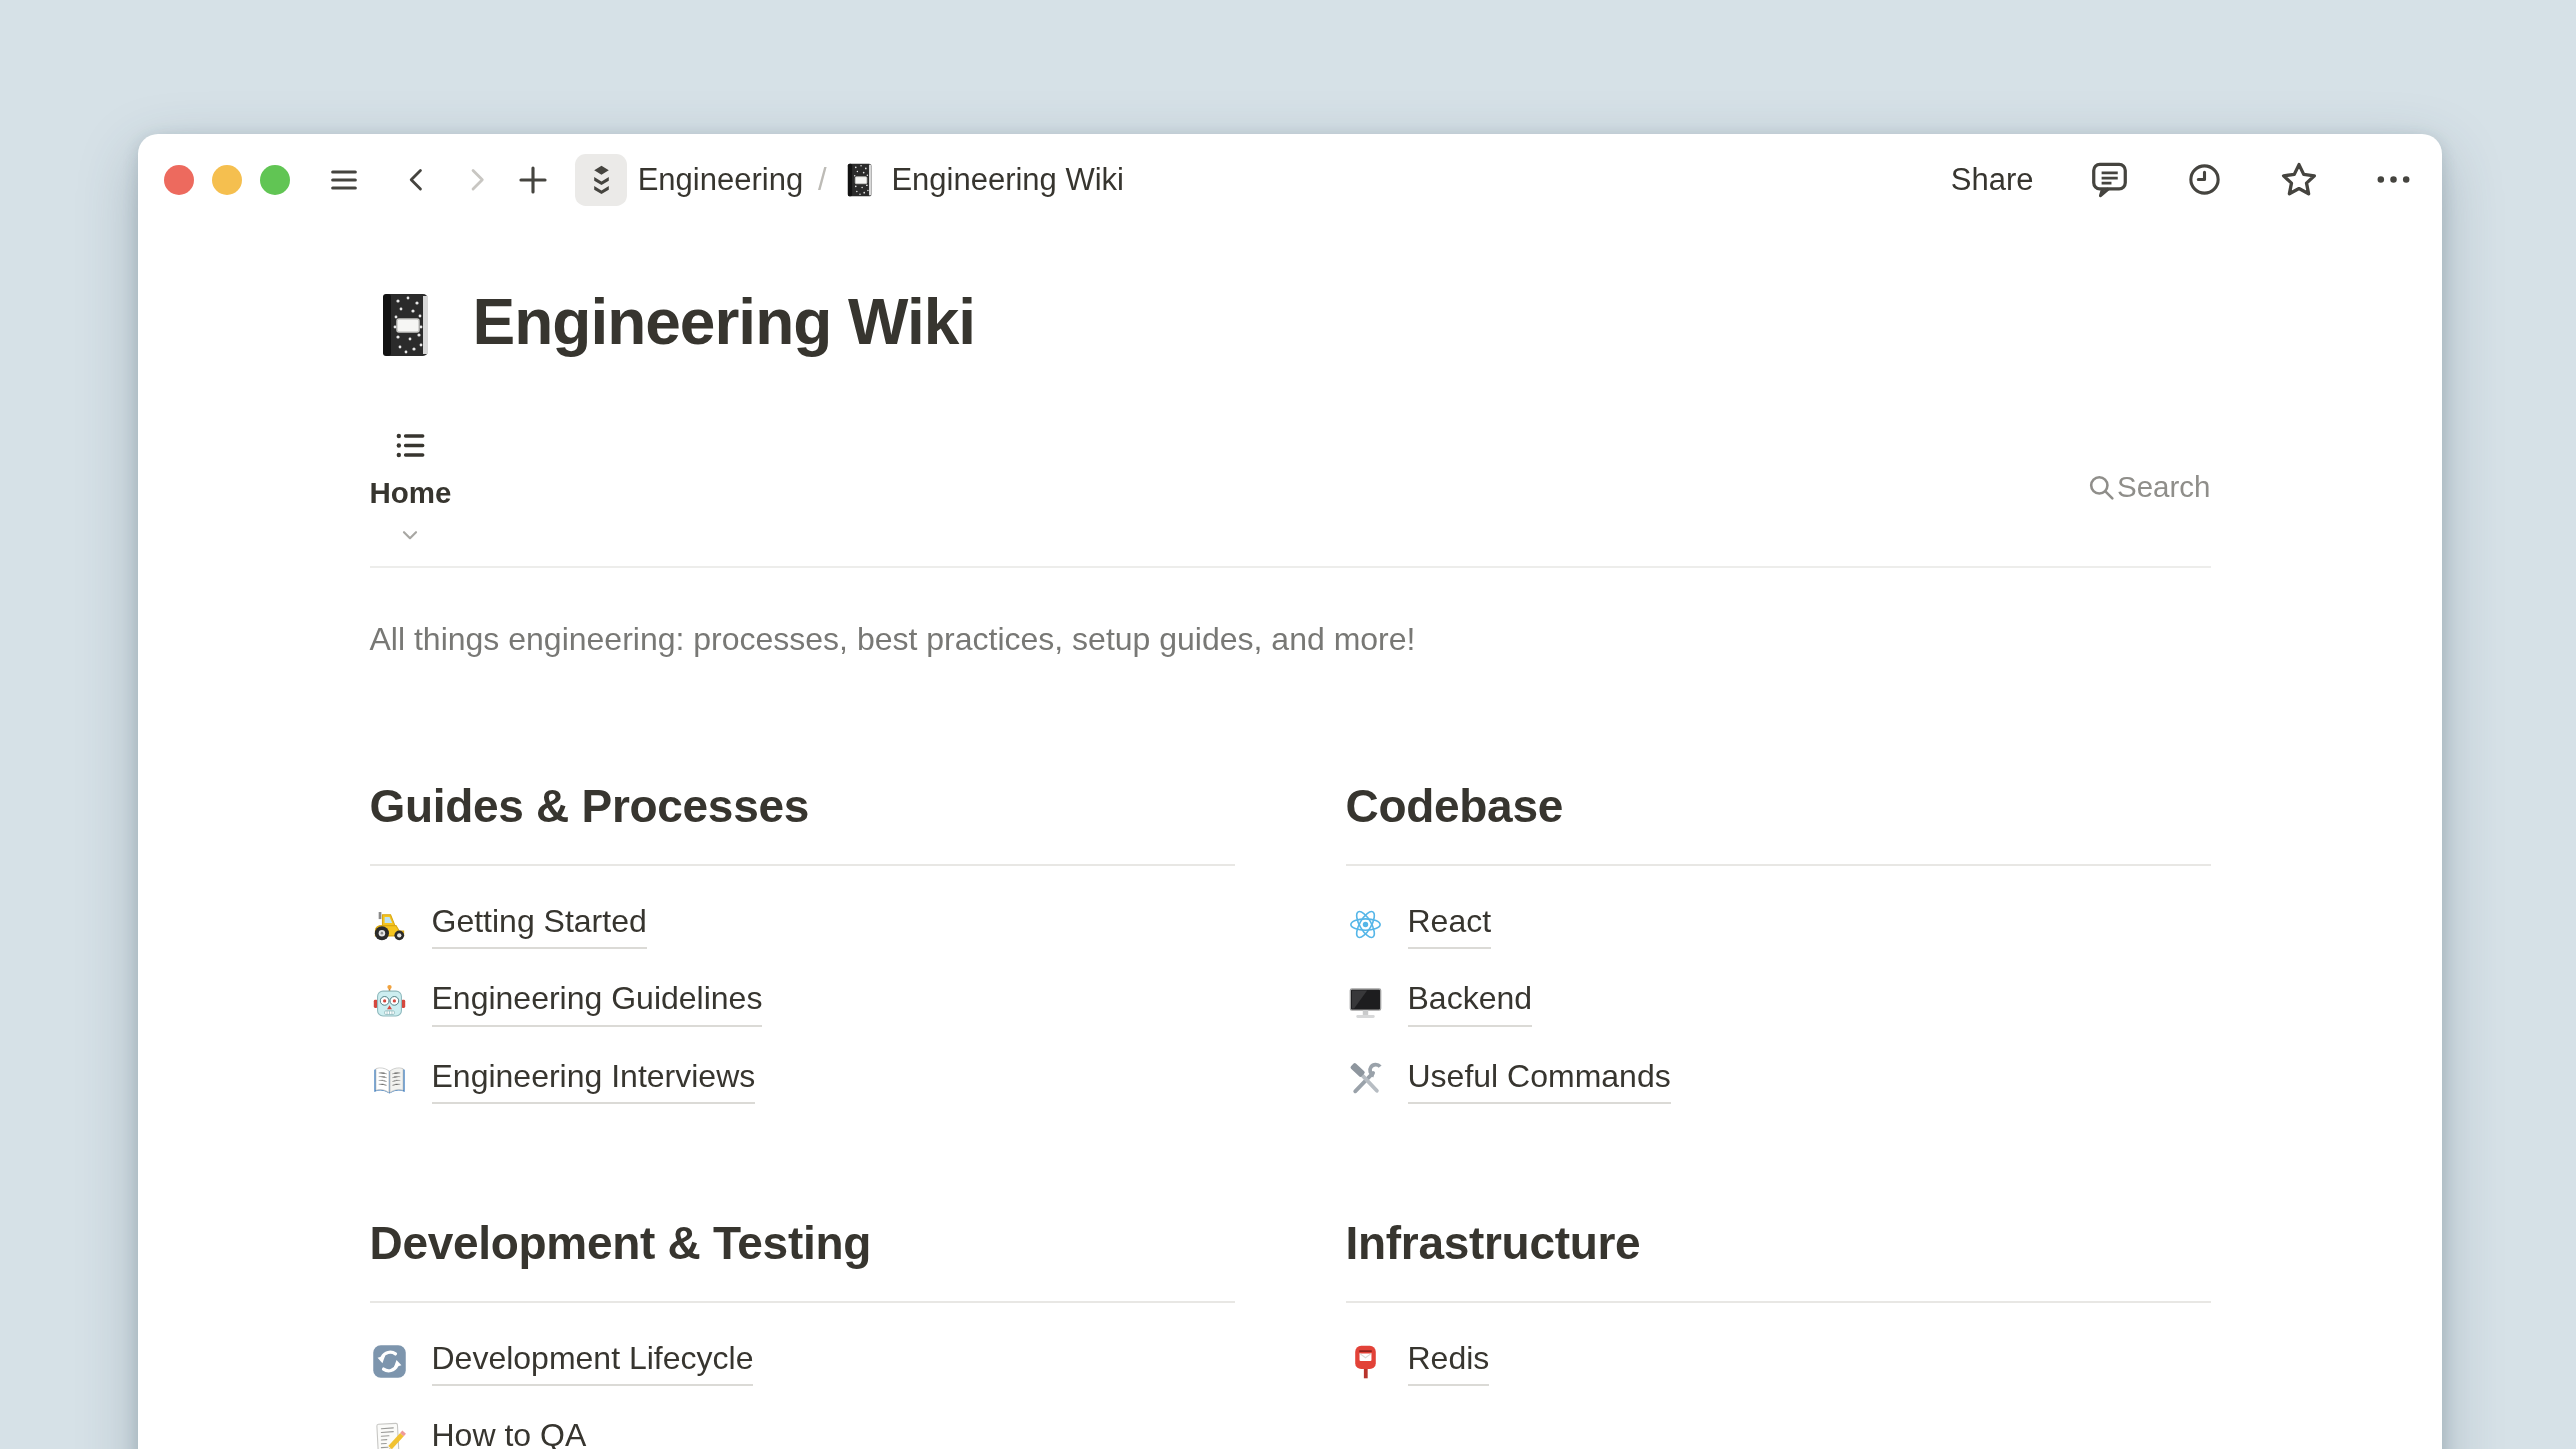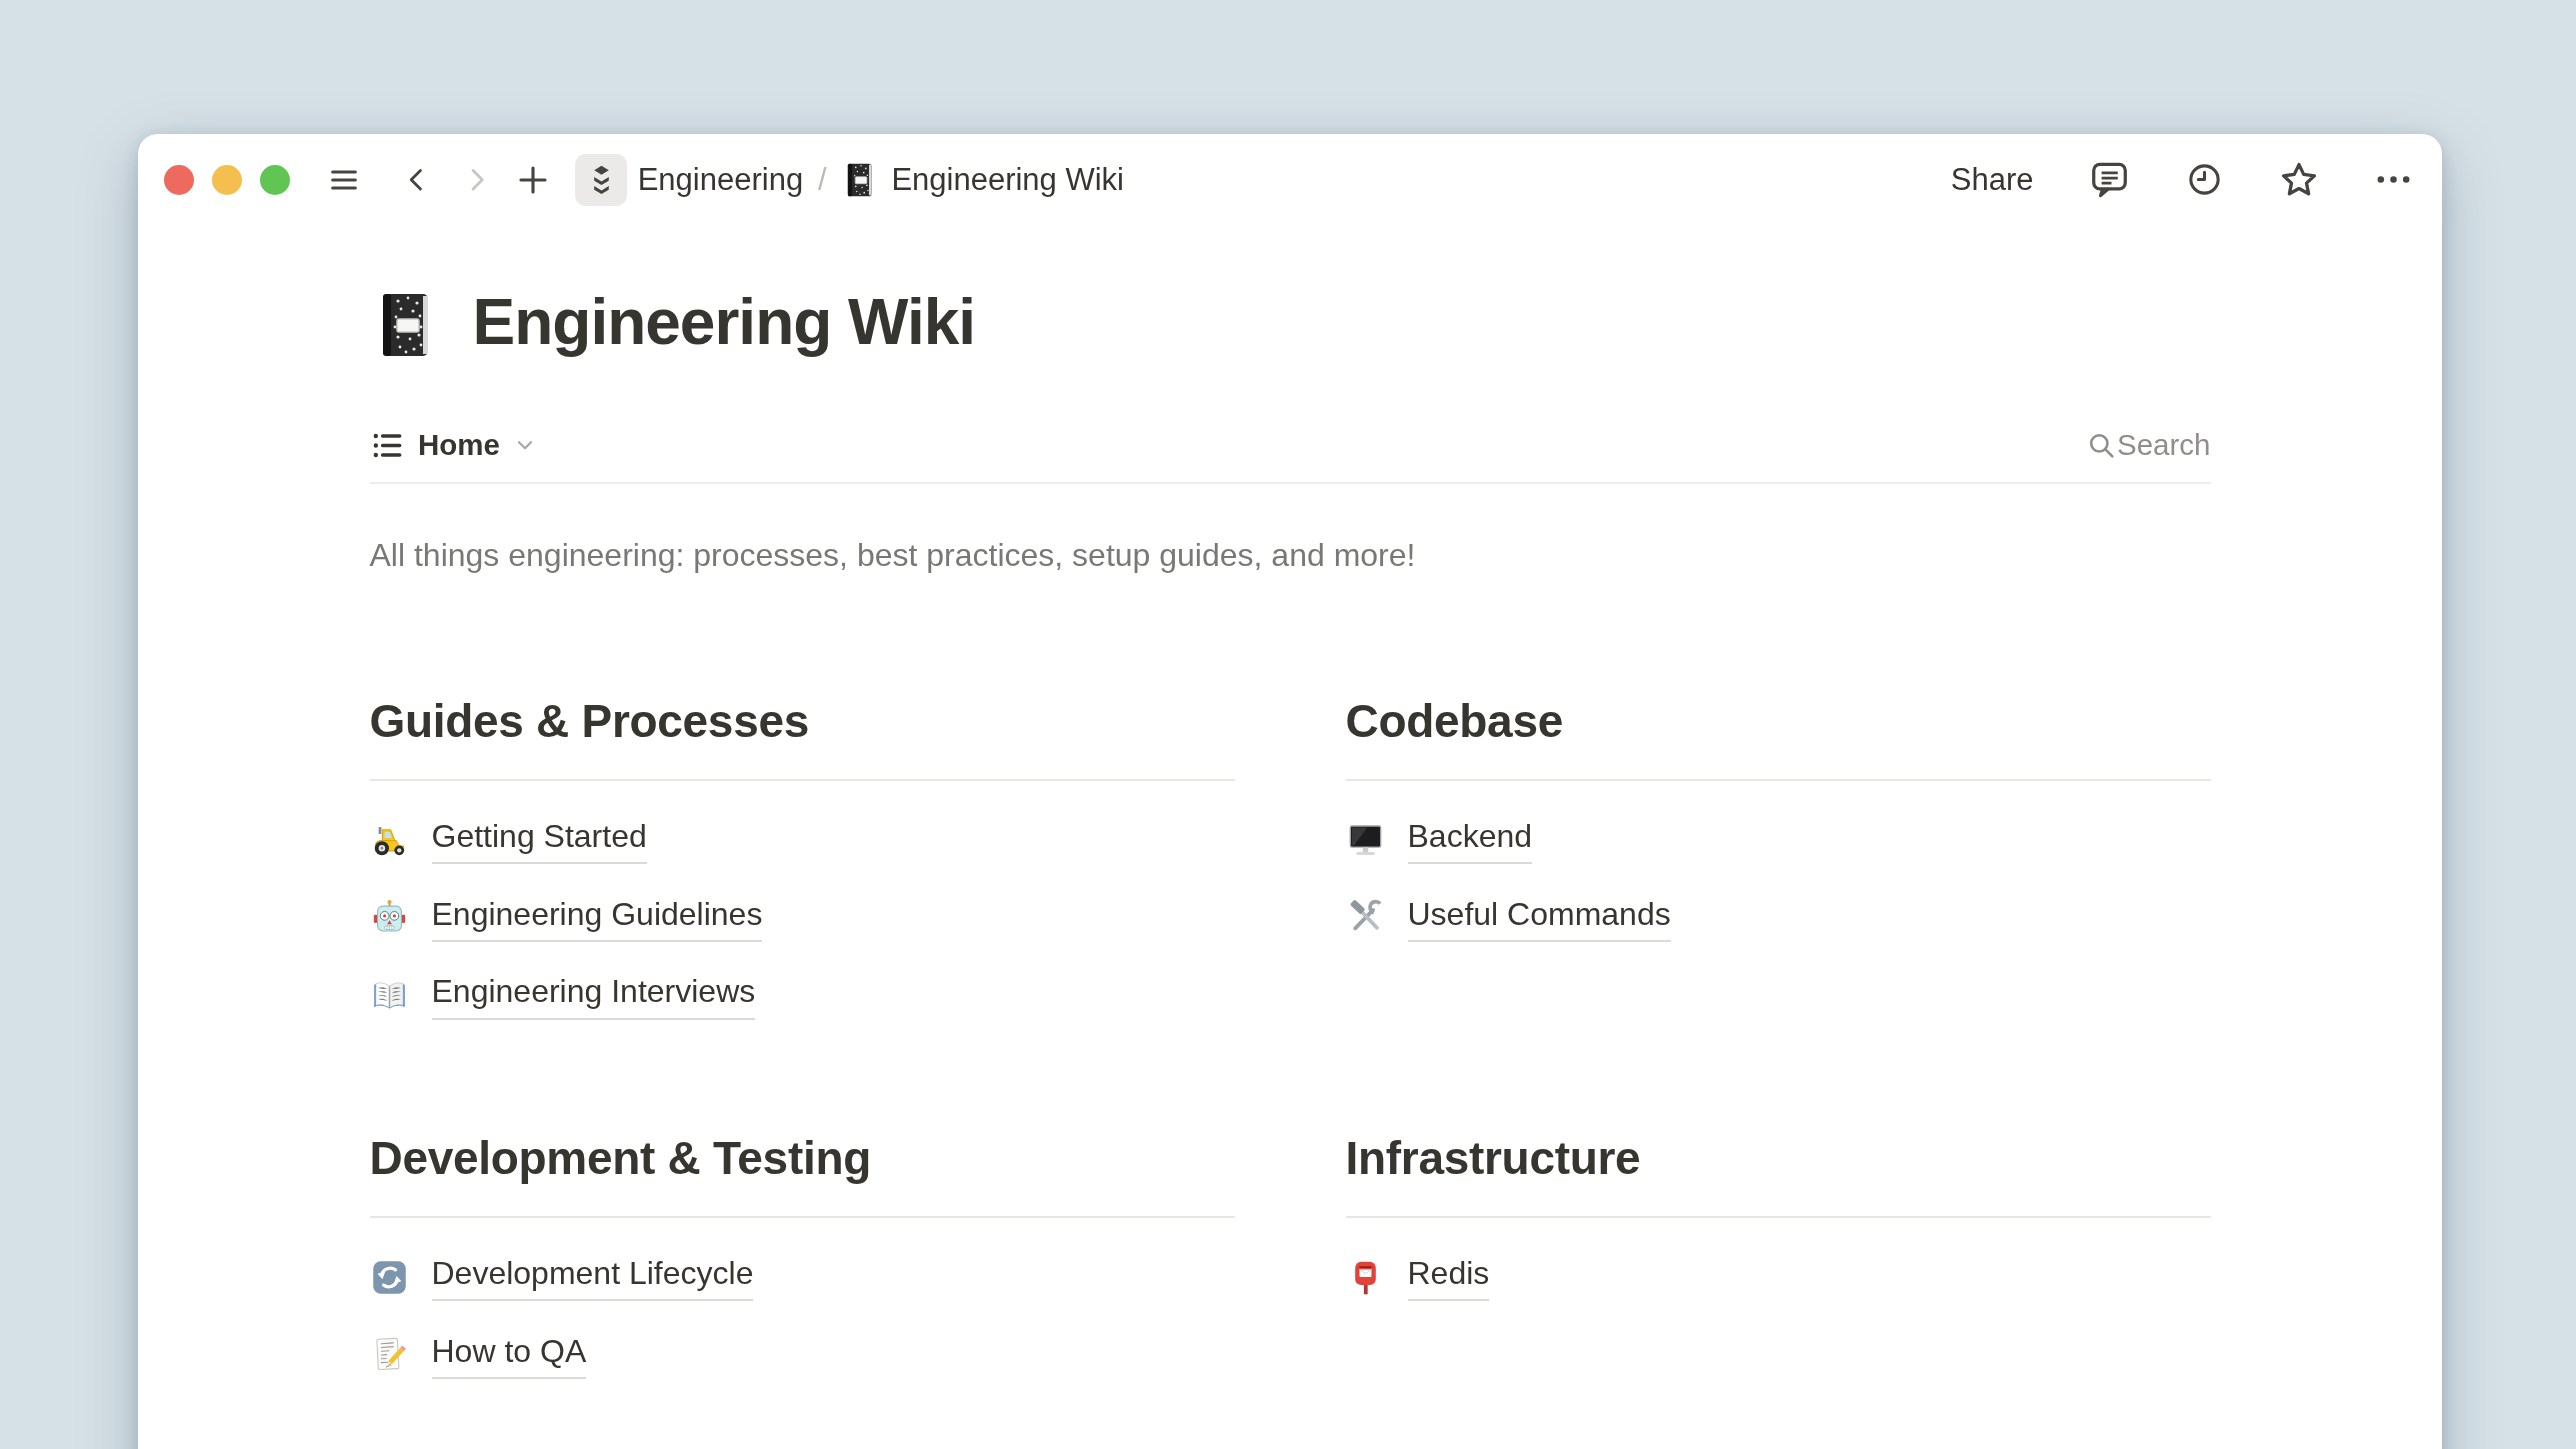--- a/index.html
+++ b/index.html
@@ -24,21 +24,21 @@
   .crumb-icon { display:flex; margin-right:12px; }
   .topbar-right { margin-left:auto; display:flex; align-items:center; gap:54px; }
   .share-btn { font-size:31px; color:#37352f; font-family:inherit; }
   
   .page { width:1841px; margin:0 auto; }
   .title-row { margin-top:60px; display:flex; align-items:flex-end; gap:31px; }
   .page-emoji { display:flex; }
   h1 { font-size:64px; font-weight:700; letter-spacing:-1px; line-height:1.18; color:#37352f; }
   .tabs-row { margin-top:67px; display:flex; align-items:center; justify-content:space-between;
               padding-bottom:19px; border-bottom:2px solid #ededeb; }
-  .view-tab { display:flex; align-items:center; gap:13.4px; cursor:pointer; }
+  .view-tab { display:flex; align-items:center; gap:13.4px; cursor:pointer;flex-direction:column; }
   .view-tab-label { font-size:29.5px; font-weight:700; }
   .search-btn { display:flex; align-items:center; cursor:pointer; }
   .search-label { font-size:29.5px; color:#8f8e8a; }
   .description { margin-top:51px; font-size:32px; line-height:1.3; color:#787875; }
   .sections-grid { margin-top:115px; display:grid; grid-template-columns:865px 865px; column-gap:111px; row-gap:79px; }
   h2 { font-size:46px; font-weight:700; letter-spacing:-0.3px; line-height:1.32; color:#37352f; }
   .section-divider { margin-top:27px; height:2px; background:#e8e7e4; }
   .items { margin-top:35px; }
   .link-item { display:flex; align-items:center; gap:23px; margin-bottom:29.5px; cursor:pointer; }
   .item-icon { display:flex; width:39px; justify-content:center; }
@@ -288,20 +288,33 @@
         </div>
       </section>
 
       <section>
         <h2>Codebase</h2>
         <div class="section-divider"></div>
         <div class="items">
           <div class="link-item">
             <span class="item-icon">
               <svg width="39" height="39" viewBox="0 0 72 72">
+                  <g fill="none" stroke="#55b6e8" stroke-width="3">
+                    <ellipse cx="36" cy="36" rx="27" ry="10.5"></ellipse>
+                    <ellipse cx="36" cy="36" rx="27" ry="10.5" transform="rotate(60 36 36)"></ellipse>
+                    <ellipse cx="36" cy="36" rx="27" ry="10.5" transform="rotate(120 36 36)"></ellipse>
+                  </g>
+                  <circle cx="36" cy="36" r="5" fill="#55b6e8"></circle>
+                </svg>
+            </span>
+            <span class="item-label">React</span>
+          </div>
+          <div class="link-item">
+            <span class="item-icon">
+              <svg width="39" height="39" viewBox="0 0 72 72">
                   <rect x="8" y="11" width="56" height="39" rx="3" fill="#1d1d1f" stroke="#a2a2a2" stroke-width="2.5"></rect>
                   <path d="M11 14h28L15 47h-4z" fill="#38383a"></path>
                   <rect x="31" y="50" width="10" height="9" fill="#c9cacb"></rect>
                   <rect x="19" y="59" width="34" height="5.5" rx="2.5" fill="#d7d8d9"></rect>
                 </svg>
             </span>
             <span class="item-label">Backend</span>
           </div>
           <div class="link-item">
             <span class="item-icon">

